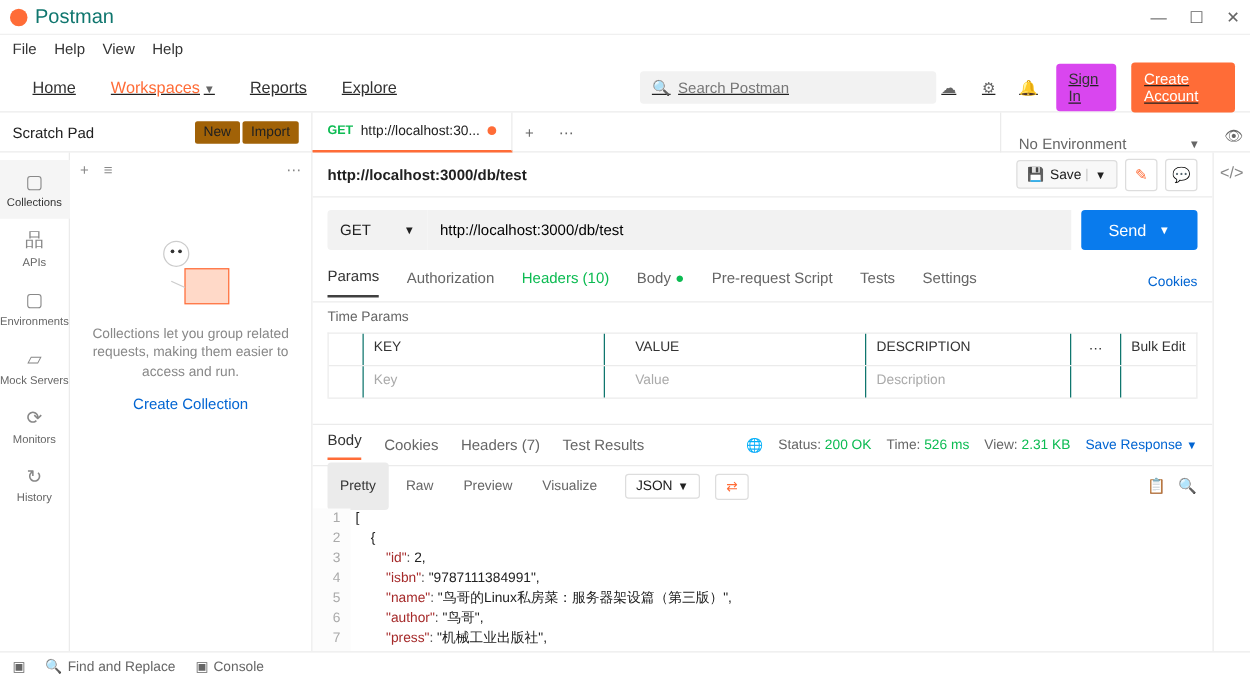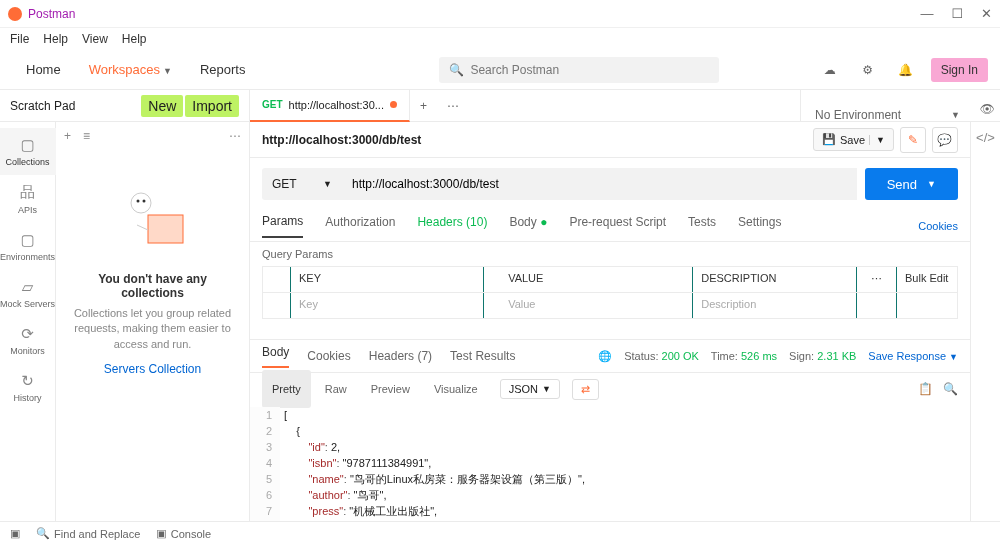--- a/index.html
+++ b/index.html
@@ -1,34 +1,34 @@
 <!DOCTYPE html>
 <html><head>
 <meta charset="utf-8">
 <style>
 * { margin: 0; padding: 0; box-sizing: border-box; font-family: -apple-system, "Segoe UI", sans-serif; }
 body { width: 1000px; height: 545px; overflow: hidden; background: #fff; font-size: 12px; color: #212121; }
 .titlebar { height: 28px; display: flex; align-items: center; padding: 0 8px; border-bottom: 1px solid #f0f0f0; }
 .titlebar .logo { width: 14px; height: 14px; background: #ff6c37; border-radius: 50%; margin-right: 6px; }
-.titlebar .title { font-size: 12px; color: #a21caf; }
+.titlebar .title { font-size: 16px; color: #0f766e; }
 .titlebar .winbtns { margin-left: auto; display: flex; gap: 18px; font-size: 13px; color: #666; }
 .menubar { height: 22px; display: flex; align-items: center; padding: 0 10px; gap: 14px; font-size: 12px; color: #333; }
-.topnav { height: 40px; display: flex; align-items: center; padding: 0 12px; border-bottom: 1px solid #ebebeb; }
+.topnav { height: 40px; display: flex; align-items: center; padding: 0 12px; border-bottom: 1px solid #ebebeb; text-decoration: underline; }
 .topnav .navitem { padding: 0 14px; height: 40px; line-height: 40px; font-size: 13px; color: #333; cursor: pointer; }
 .topnav .navitem.active { color: #ff6c37; }
 .topnav .chev { font-size: 9px; margin-left: 3px; color: #666; }
 .topnav .search { margin-left: 180px; width: 280px; height: 26px; background: #f2f2f2; border-radius: 3px; display: flex; align-items: center; padding: 0 10px; color: #777; gap: 6px; }
 .topnav .right { margin-left: auto; display: flex; align-items: center; gap: 12px; }
 .iconbtn { width: 26px; height: 26px; display: inline-flex; align-items: center; justify-content: center; color: #666; cursor: pointer; border-radius: 3px; }
-.signin { padding: 5px 10px; background: #f9a8d4; border-radius: 3px; font-size: 12px; color: #333; cursor: pointer; }
+.signin { padding: 5px 10px; background: #d946ef; border-radius: 3px; font-size: 12px; color: #333; cursor: pointer; }
 .create { padding: 6px 10px; background: #ff6c37; color: #fff; border-radius: 3px; font-size: 12px; cursor: pointer; }
 .tabbar { height: 32px; display: flex; align-items: center; border-bottom: 1px solid #ebebeb; }
 .scratch { width: 250px; display: flex; align-items: center; padding: 0 10px; height: 32px; border-right: 1px solid #ebebeb; font-size: 12px; }
 .scratch .sp-actions { margin-left: auto; display: flex; gap: 2px; }
-.scratch .sp-btn { padding: 3px 7px; background: #bef264; border-radius: 2px; font-size: 14px; cursor: pointer; }
+.scratch .sp-btn { padding: 3px 7px; background: #a16207; border-radius: 2px; font-size: 11px; cursor: pointer; }
 .reqtab { height: 32px; display: flex; align-items: center; padding: 0 12px; border-right: 1px solid #ebebeb; font-size: 11px; gap: 6px; border-bottom: 2px solid #ff6c37; }
 .reqtab .method { color: #0cbb52; font-weight: 600; font-size: 10px; }
 .reqtab .dot { width: 7px; height: 7px; background: #ff6c37; border-radius: 50%; }
 .addtab { padding: 0 10px; color: #666; cursor: pointer; }
 .env { margin-left: auto; display: flex; align-items: flex-end; height: 32px; border-left: 1px solid #ebebeb; }
 .env .envsel { padding: 0 14px; color: #666; font-size: 12px; display: flex; align-items: center; gap: 50px; }
 .body-area { display: flex; height: calc(545px - 122px); }
 .sidebar { width: 56px; border-right: 1px solid #ebebeb; display: flex; flex-direction: column; align-items: center; padding-top: 6px; }
 .side-item { width: 56px; padding: 8px 0; display: flex; flex-direction: column; align-items: center; gap: 3px; font-size: 9px; color: #666; cursor: pointer; }
 .side-item.active { background: #f5f5f5; color: #333; }
@@ -96,29 +96,31 @@
   <span>File</span>
   <span>Help</span>
   <span>View</span>
   <span>Help</span>
 </div>
 
 <div class="topnav">
   <div class="navitem">Home</div>
   <div class="navitem active"><span>Workspaces</span><span class="chev">▼</span></div>
   <div class="navitem">Reports</div>
+  <div class="navitem">Explore</div>
   <div class="search">
     <span>🔍</span>
     <span>Search Postman</span>
   </div>
   <div class="right">
     <span class="iconbtn">☁</span>
     <span class="iconbtn">⚙</span>
     <span class="iconbtn">🔔</span>
     <span class="signin">Sign In</span>
+    <span class="create">Create Account</span>
   </div>
 </div>
 
 <div class="tabbar">
   <div class="scratch">
     <span>Scratch Pad</span>
     <div class="sp-actions">
       <span class="sp-btn">New</span>
       <span class="sp-btn">Import</span>
     </div>
@@ -176,23 +178,22 @@
     <div class="coll-empty">
       <div class="img">
         <svg width="80" height="70" viewBox="0 0 80 70">
             <rect x="35" y="30" width="35" height="28" fill="#ffd9c8" stroke="#ff6c37"></rect>
             <circle cx="28" cy="18" r="10" fill="#fff" stroke="#ccc"></circle>
             <circle cx="25" cy="16" r="1.5" fill="#333"></circle>
             <circle cx="31" cy="16" r="1.5" fill="#333"></circle>
             <path d="M24 40 L35 45" stroke="#ccc" fill="none"></path>
           </svg>
       </div>
-      <h4>You don't have any collections</h4>
       <p>Collections let you group related requests, making them easier to access and run.</p>
-      <span class="link">Servers Collection</span>
+      <span class="link">Create Collection</span>
     </div>
   </div>
 
   <div class="main">
     <div class="breadcrumb">
       <span class="name">http://localhost:3000/db/test</span>
       <div class="right-actions">
         <span class="savebtn">💾 <span>Save</span> <span style="border-left:1px solid #ccc;padding-left:6px;font-size:9px">▼</span></span>
         <span class="iconbtn" style="border:1px solid #ddd;color:#ff6c37">✎</span>
         <span class="iconbtn" style="border:1px solid #ddd">💬</span>
@@ -215,21 +216,21 @@
       <span class="tab active">Params</span>
       <span class="tab">Authorization</span>
       <span class="tab" style="color:#0cbb52">Headers (10)</span>
       <span class="tab"><span>Body</span> <span style="color:#0cbb52">●</span></span>
       <span class="tab">Pre-request Script</span>
       <span class="tab">Tests</span>
       <span class="tab">Settings</span>
       <span class="cookies">Cookies</span>
     </div>
 
-    <div class="qp-label">Query Params</div>
+    <div class="qp-label">Time Params</div>
     <div class="params-table">
       <div class="row hdr">
         <div class="cell c1"></div>
         <div class="cell c2">KEY</div>
         <div class="cell c3">VALUE</div>
         <div class="cell c4">DESCRIPTION</div>
         <div class="cell c5">⋯</div>
         <div class="cell c6">Bulk Edit</div>
       </div>
       <div class="row">
@@ -244,21 +245,21 @@
 
     <div class="resp-bar">
       <span class="tab active">Body</span>
       <span class="tab">Cookies</span>
       <span class="tab">Headers (7)</span>
       <span class="tab">Test Results</span>
       <div class="status-info">
         <span>🌐</span>
         <span><span>Status:</span> <span class="green">200 OK</span></span>
         <span><span>Time:</span> <span class="green">526 ms</span></span>
-        <span><span>Sign:</span> <span class="green">2.31 KB</span></span>
+        <span><span>View:</span> <span class="green">2.31 KB</span></span>
         <span class="save-resp"><span>Save Response</span> <span style="font-size:9px">▼</span></span>
       </div>
     </div>
 
     <div class="resp-toolbar">
       <span class="vbtn active">Pretty</span>
       <span class="vbtn">Raw</span>
       <span class="vbtn">Preview</span>
       <span class="vbtn">Visualize</span>
       <span class="fmt">

